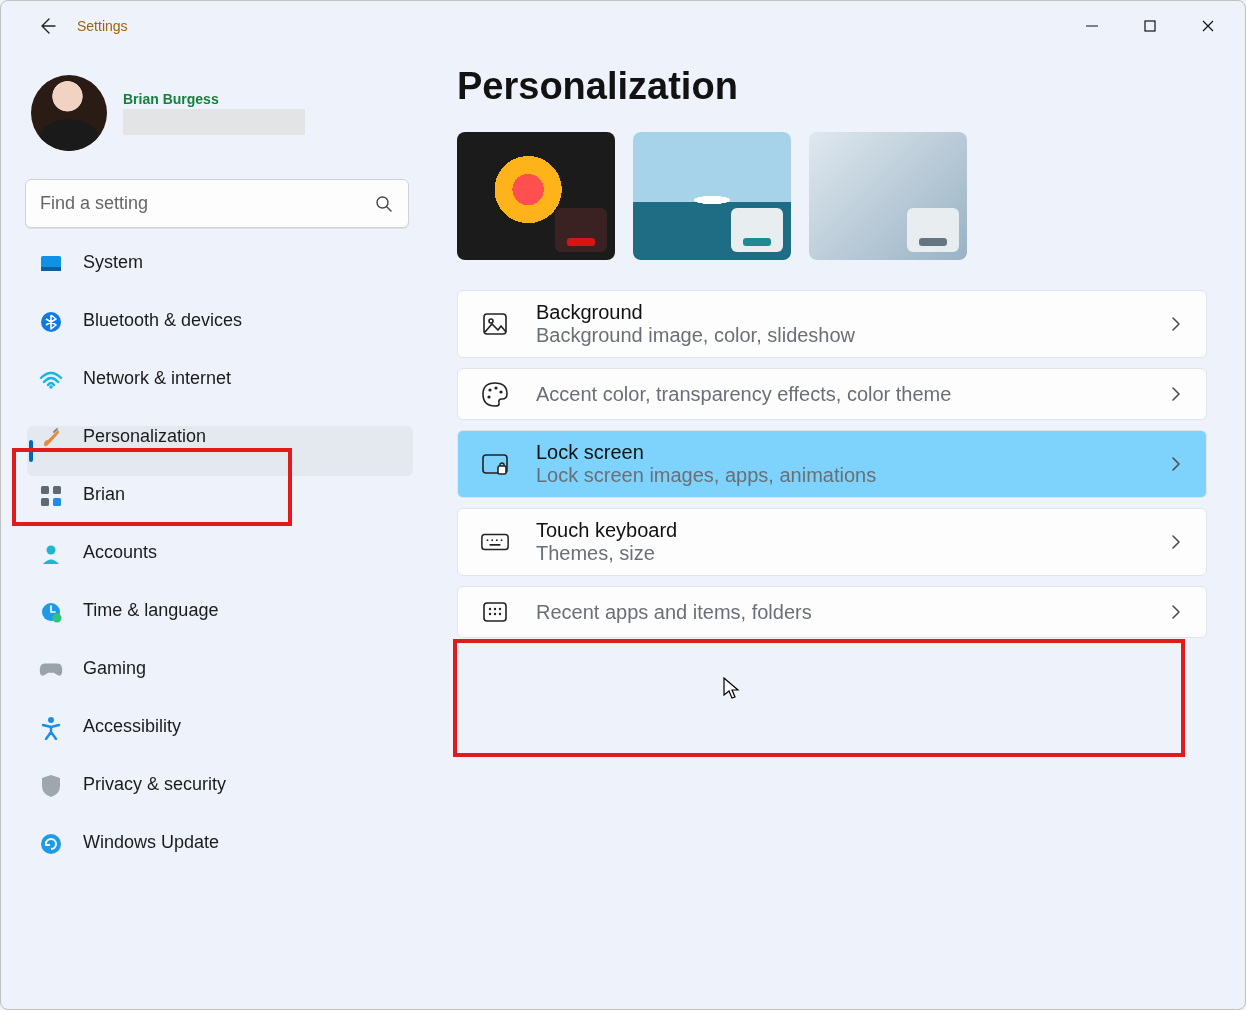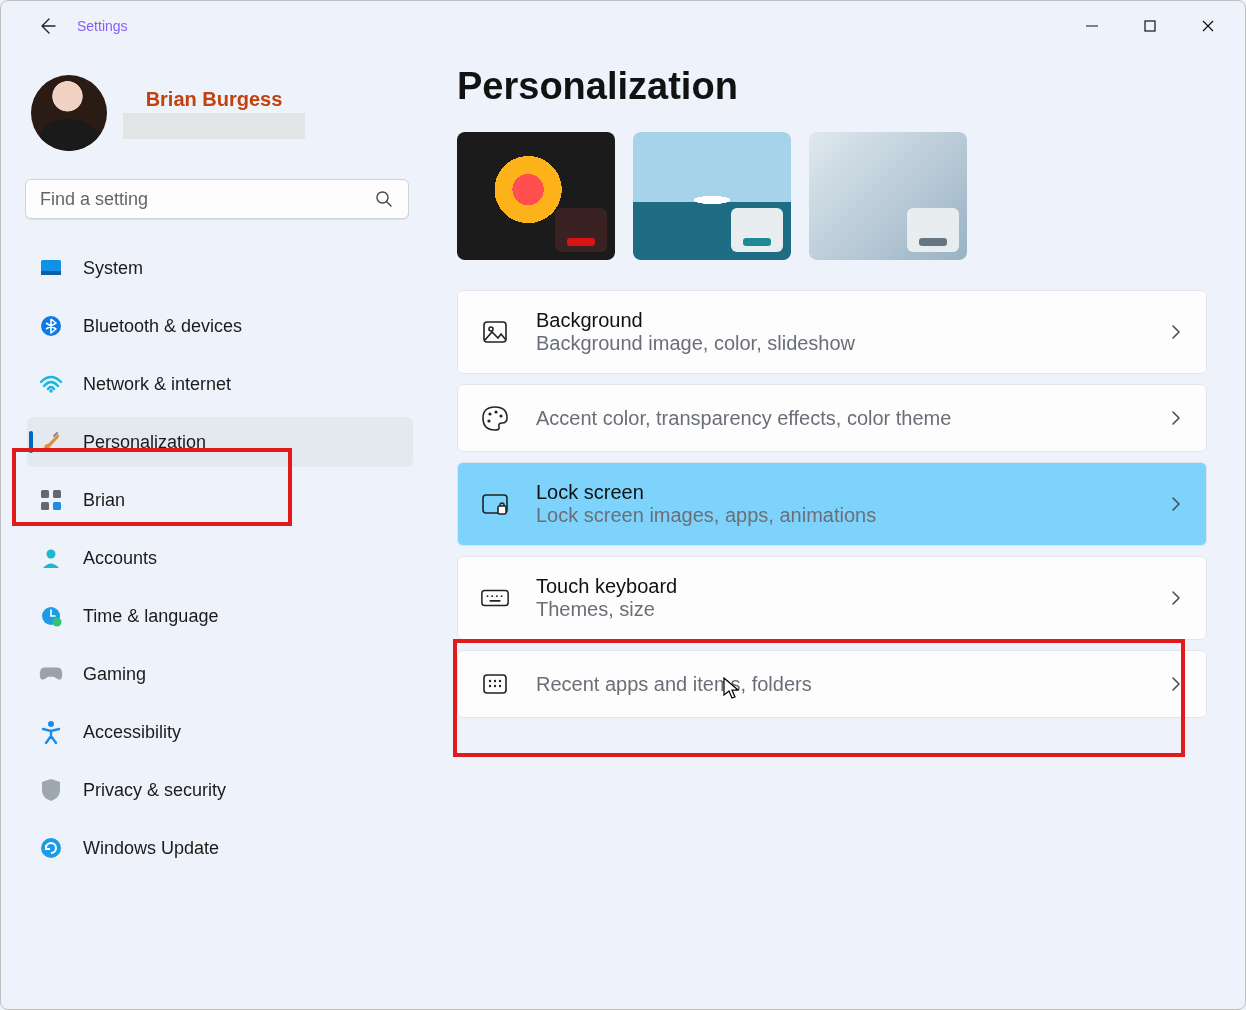--- a/index.html
+++ b/index.html
@@ -12,21 +12,21 @@
     border: 1px solid #c0c0c0;
     border-radius: 8px;
     position: relative;
   }
   
   .titlebar {
     height: 50px;
     display: flex;
     align-items: center;
     padding: 0 8px 0 24px;
-    color: #8b5cf6;
+    color: #a16207;
   }
   .titlebar .back {
     width: 44px; height: 44px;
     display: flex; align-items: center; justify-content: center;
     color: #222;
   }
   .titlebar .title { font-size: 14px; margin-left: 8px; }
   .win-controls {
     margin-left: auto;
     display: flex;
@@ -62,50 +62,50 @@
     width: 76px; height: 76px;
     border-radius: 50%;
     background: radial-gradient(circle at 48% 28%, #f1d2c3 0 22%, #2a1b15 23% 100%);
     overflow: hidden;
     position: relative;
   }
   .avatar::after{
     content:""; position:absolute; bottom:-10px; left:10%; right:10%; height:55%;
     background:#1a1a1a; border-radius:50% 50% 0 0;
   }
-  .user .name { font-weight: 600; font-size: 20px; color: #c2410c; text-align: center; }
+  .user .name { font-weight: 600; font-size: 14px; color: #15803d; }
   .user .email {
     width: 182px; height: 26px;
     background: #e2e4e6;
     margin-top: 2px;
   }
   
   .search {
     display: flex;
     align-items: center;
     background: #fdfdfd;
     border: 1px solid #cfd3d8;
     border-radius: 6px;
-    height: 40px;
+    height: 49px;
     padding: 0 14px;
     margin: 6px 4px 20px 2px;
     color: #555;
     position: relative;
     box-shadow: 0 1px 0 rgba(0,0,0,0.08);
   }
   .search input {
     border: none; outline: none; background: transparent;
     font-size: 18px; flex: 1; color: #333;
   }
   .search input::placeholder { color: #666; }
   .search .mag { width: 20px; height: 20px; color:#444; }
   
   .nav { list-style: none; padding: 4px 0 0 4px; }
   .nav li {
-    display: flex; align-items: center;
+    display: flex; align-items: flex-start;
     height: 50px;
     border-radius: 6px;
     padding: 0 8px 0 12px;
     font-size: 18px;
     color: #1b1b1b;
     gap: 20px;
     cursor: default;
   }
   .nav li.selected {
     background: #e4e9ef;
@@ -158,21 +158,21 @@
   .theme.t2 .pill{ background:#1e8b93; }
   .theme.t3 .pill{ background:#667680; }
   
   .cards { display:flex; flex-direction:column; gap:10px; }
   .card {
     background:#fdfdfd;
     border:1px solid #e2e5e9;
     border-radius:6px;
     display:flex;
     align-items:center;
-    padding:18px 22px;
+    padding:10px 22px;
     gap:26px;
   }
   .card.hovered { background:#7dd3fc; }
   .card .cico { width:30px; height:30px; color:#222; flex-shrink:0; display:flex;align-items:center;justify-content:center; }
   .card .txt { flex:1; }
   .card .ttl { font-size:20px; color:#111; }
   .card .sub { font-size:20px; color:#6a6f77; margin-top:0; }
   .card .chev { color:#4a4d52; }
   
   .cursor {

